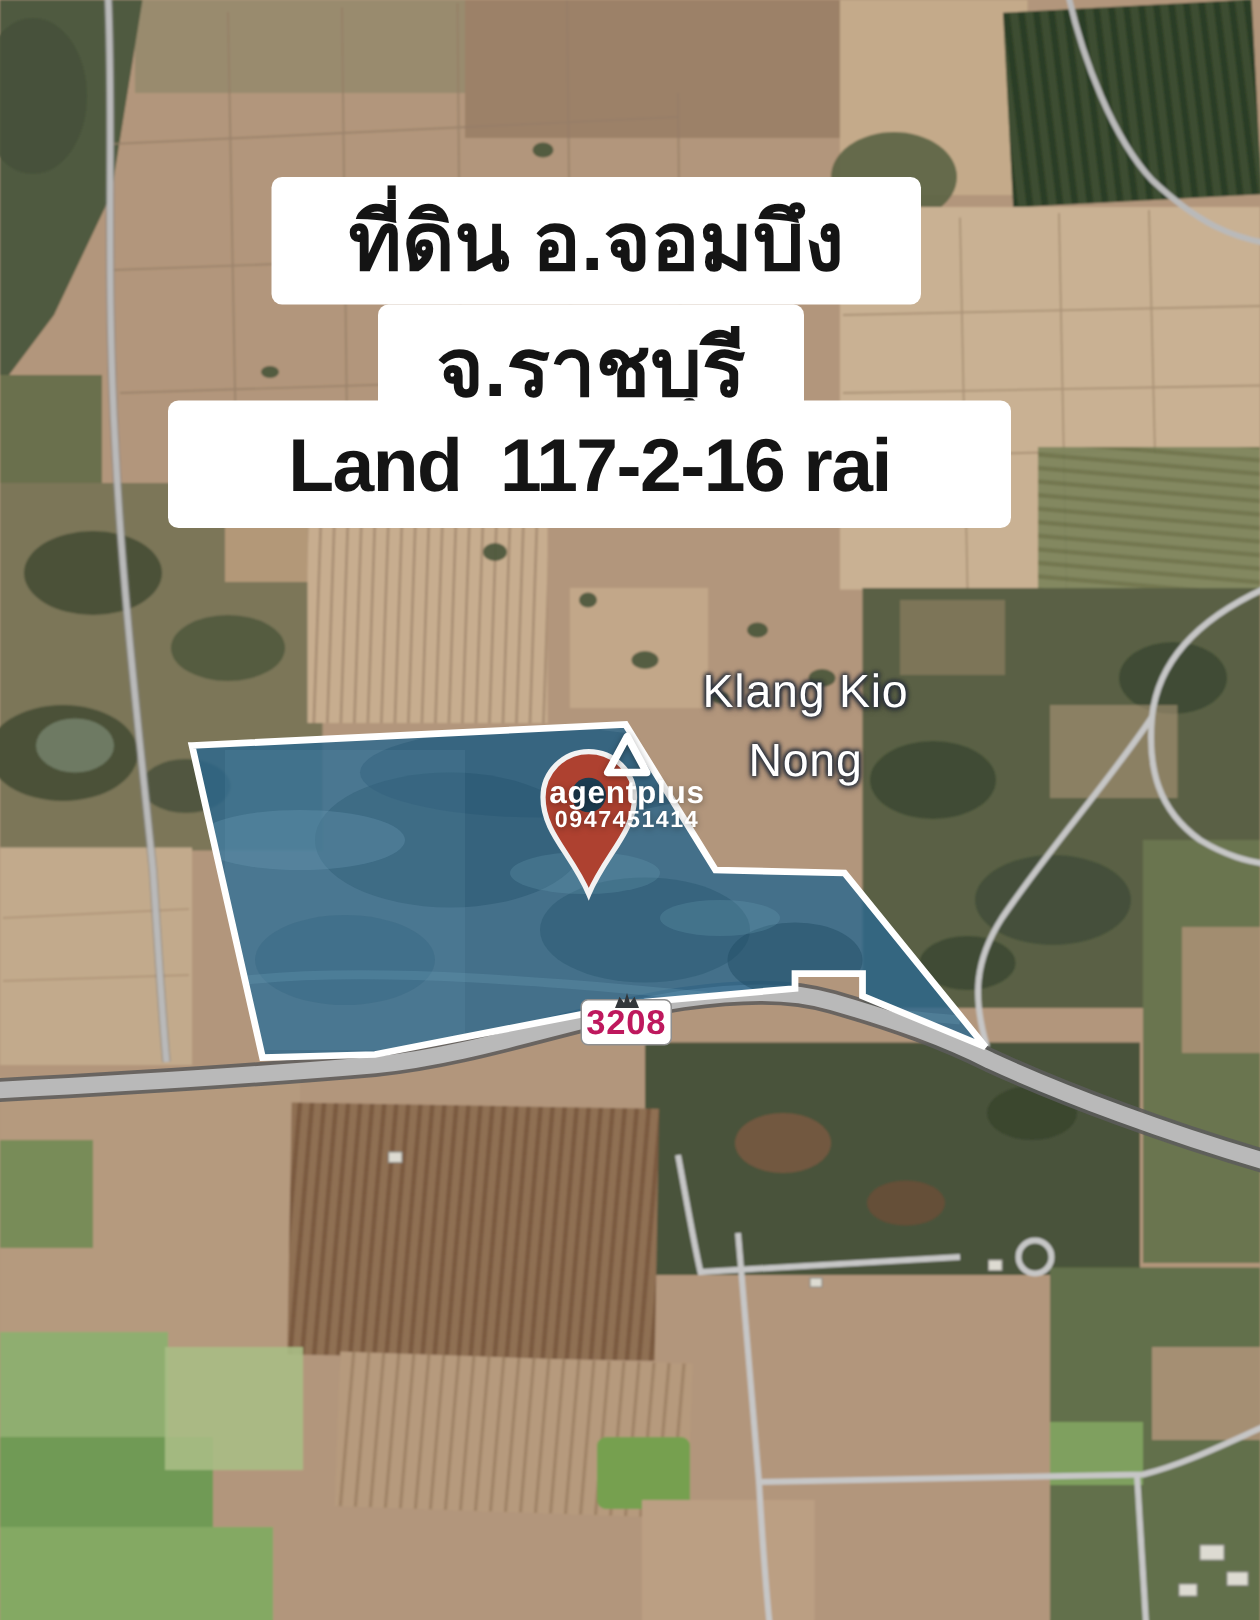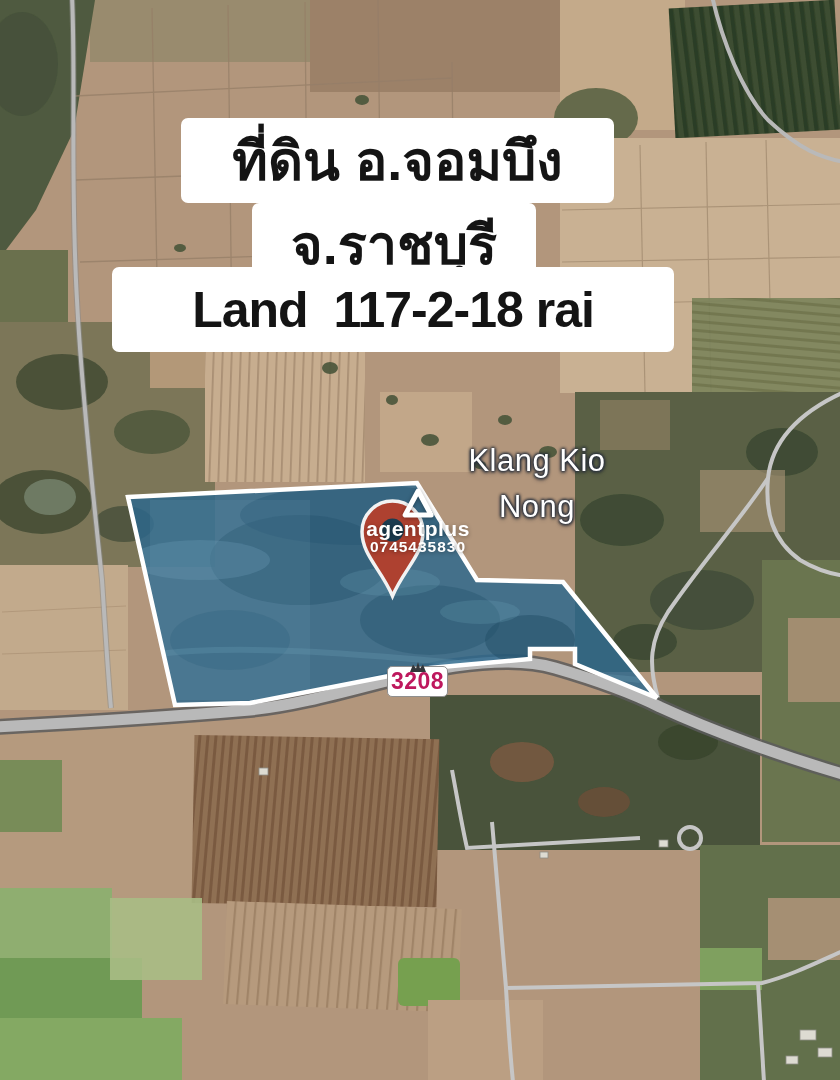--- a/index.html
+++ b/index.html
@@ -249,26 +249,26 @@
     <span>3208</span>
   </div>
 
   <div class="watermark">
     <span class="logo">
       <svg width="38" height="30" viewBox="0 0 38 30">
         <polygon points="19,3 6,27 32,27" fill="none" stroke="#ffffff" stroke-width="5" stroke-linejoin="round"></polygon>
       </svg>
     </span>
     <span class="brand">agentplus</span>
-    <span class="phone">0745435830</span>
+    <span class="phone">0947451414</span>
   </div>
 
   <div class="banner-box banner-1">
     <span>ที่ดิน อ.จอมบึง</span>
   </div>
   <div class="banner-box banner-2">
     <span>จ.ราชบุรี</span>
   </div>
   <div class="banner-box banner-3">
-    <span>Land  117-2-18 rai</span>
+    <span>Land  117-2-16 rai</span>
   </div>
 
 </div>
 
 </body></html>

